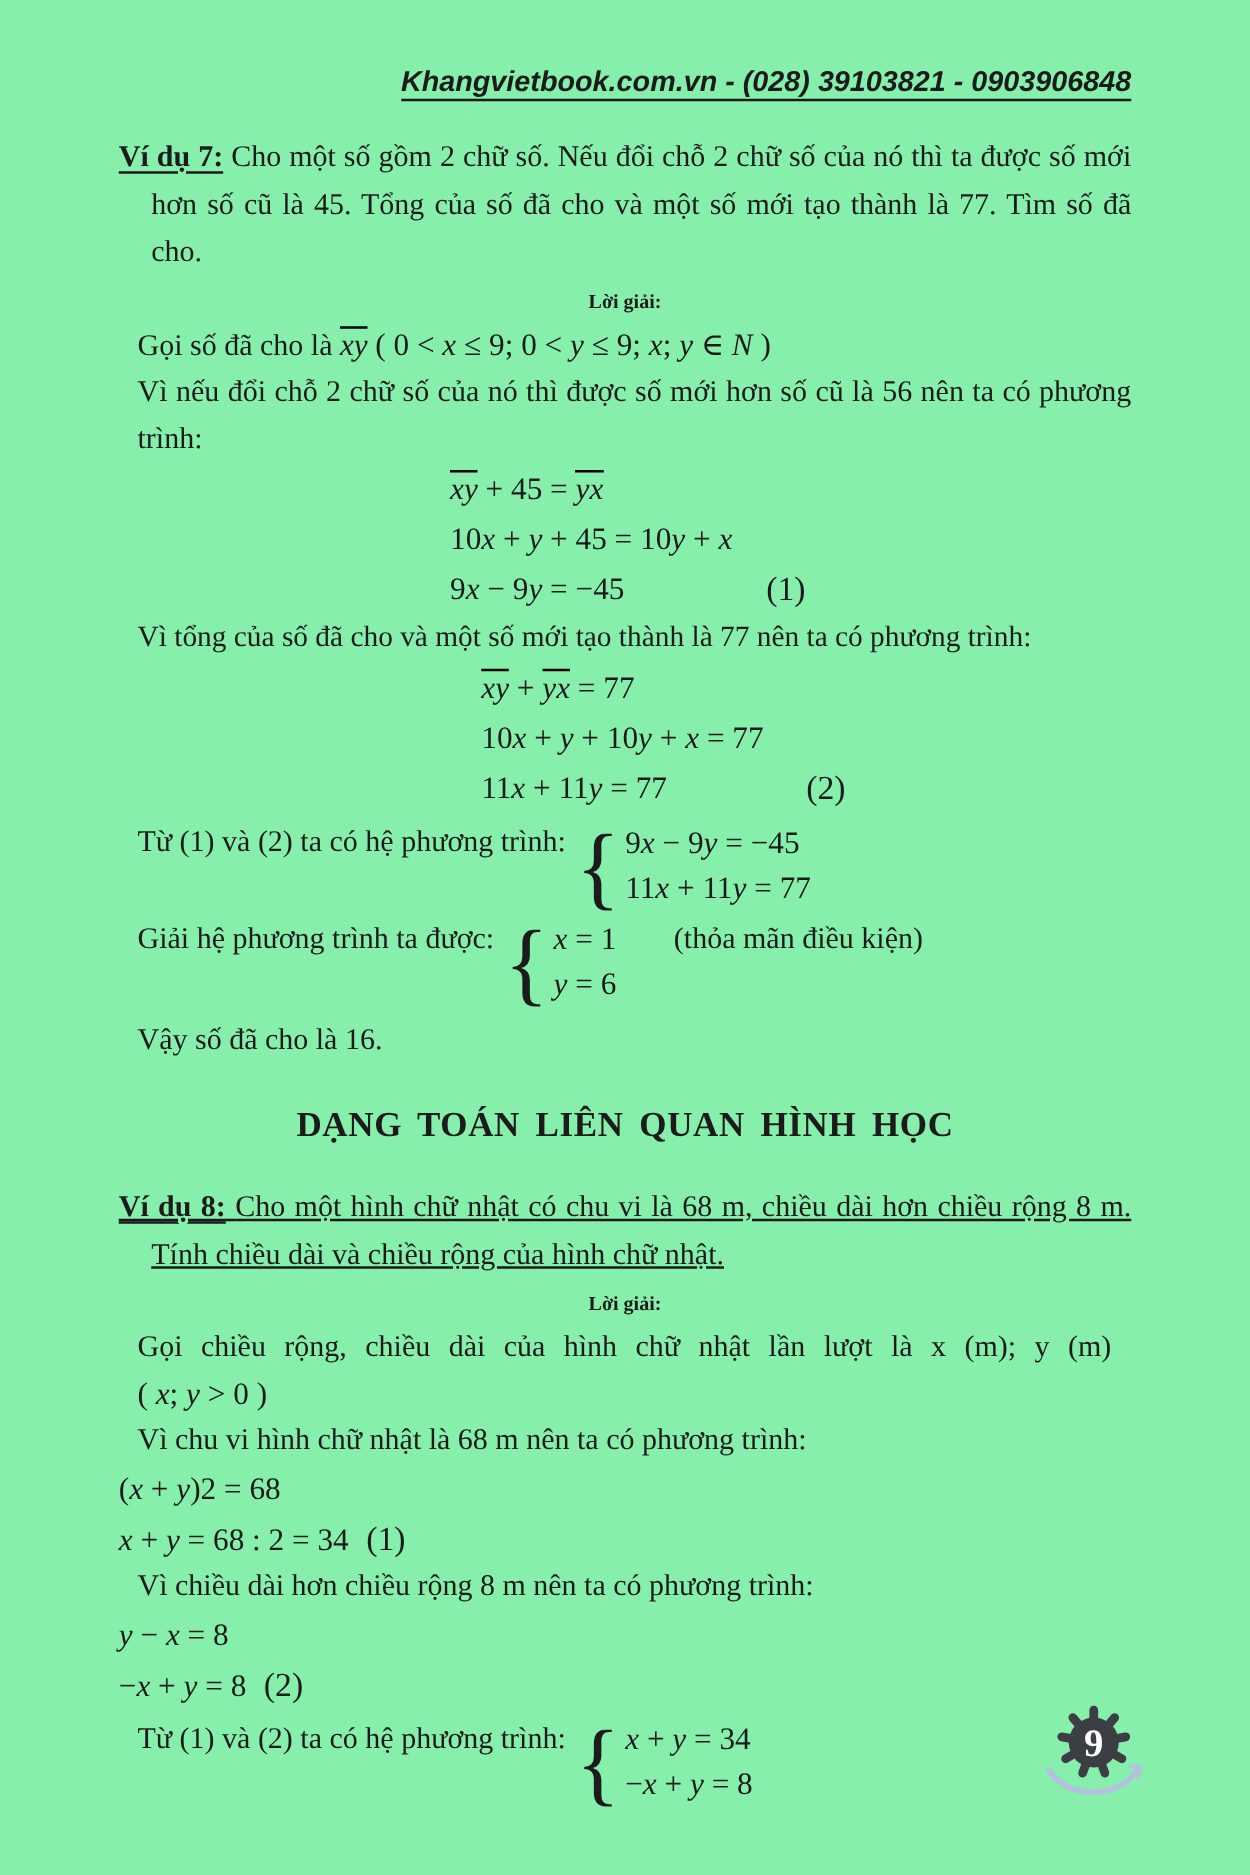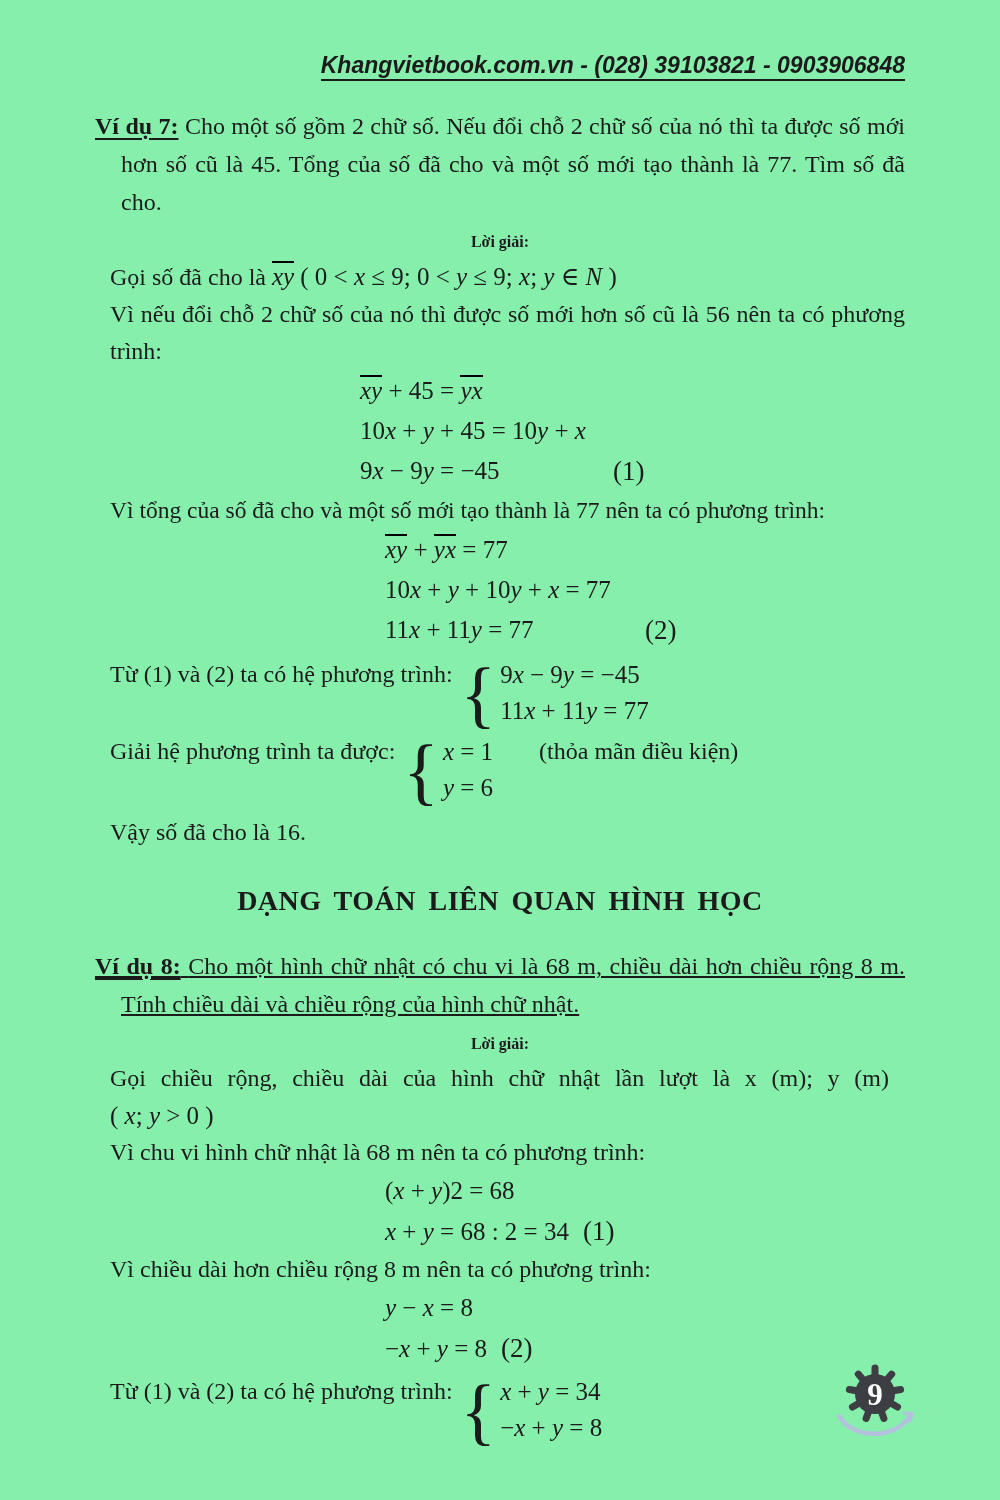--- a/index.html
+++ b/index.html
@@ -84,21 +84,20 @@
     line-height: 38px;
   }
   .eq-block-1 { margin-left: 265px; }
   .eq-block-1 .eq-label { position: absolute; left: 253px; top: 0; }
   .eq-block-2 { margin-left: 290px; }
   .eq-block-2 .eq-label { position: absolute; left: 260px; top: 0; }
   .eq-label { font-size: 27px; }
 
   
   .eq-line {
-    margin-left: 290px;
     height: 40px;
     font-size: 26px;
     line-height: 40px;
   }
   .eq-line .eq-label { margin-left: 14px; }
 
   
   .sys-row {
     display: flex;
     align-items: flex-start;

